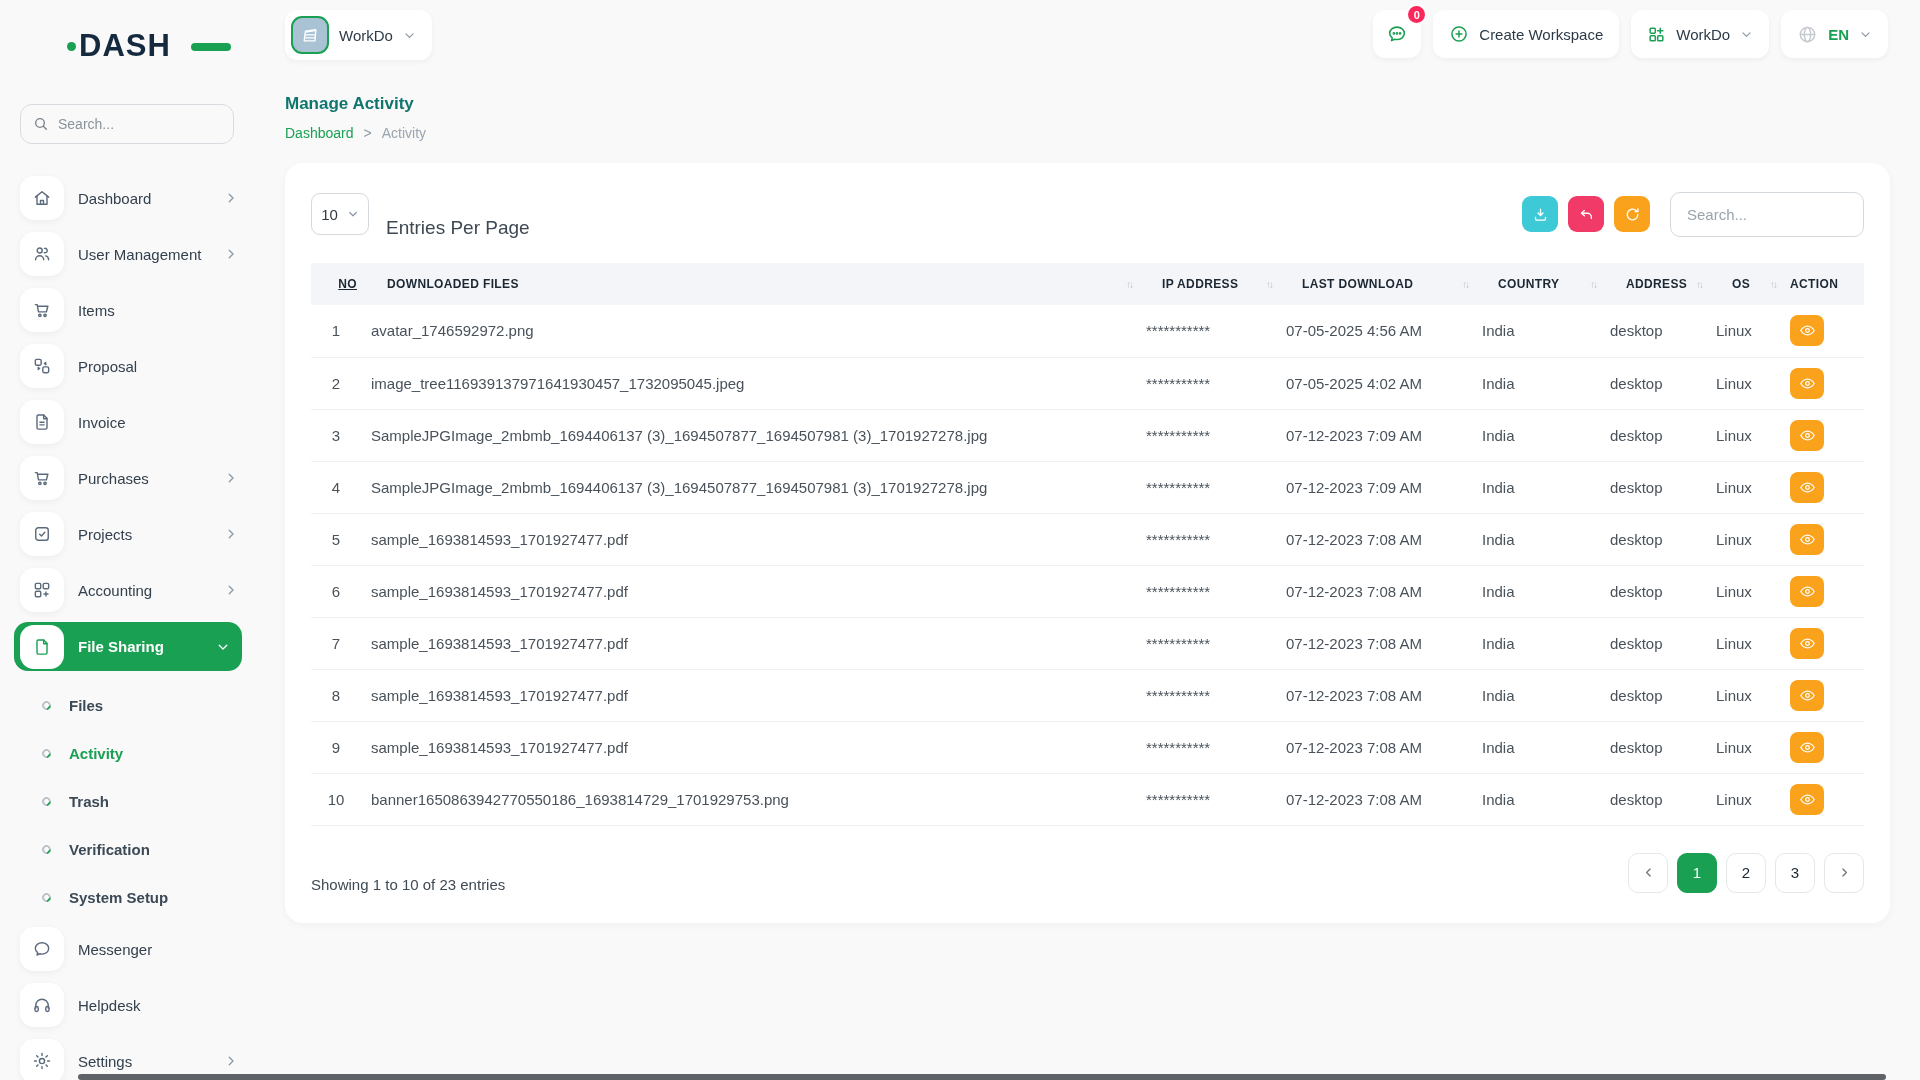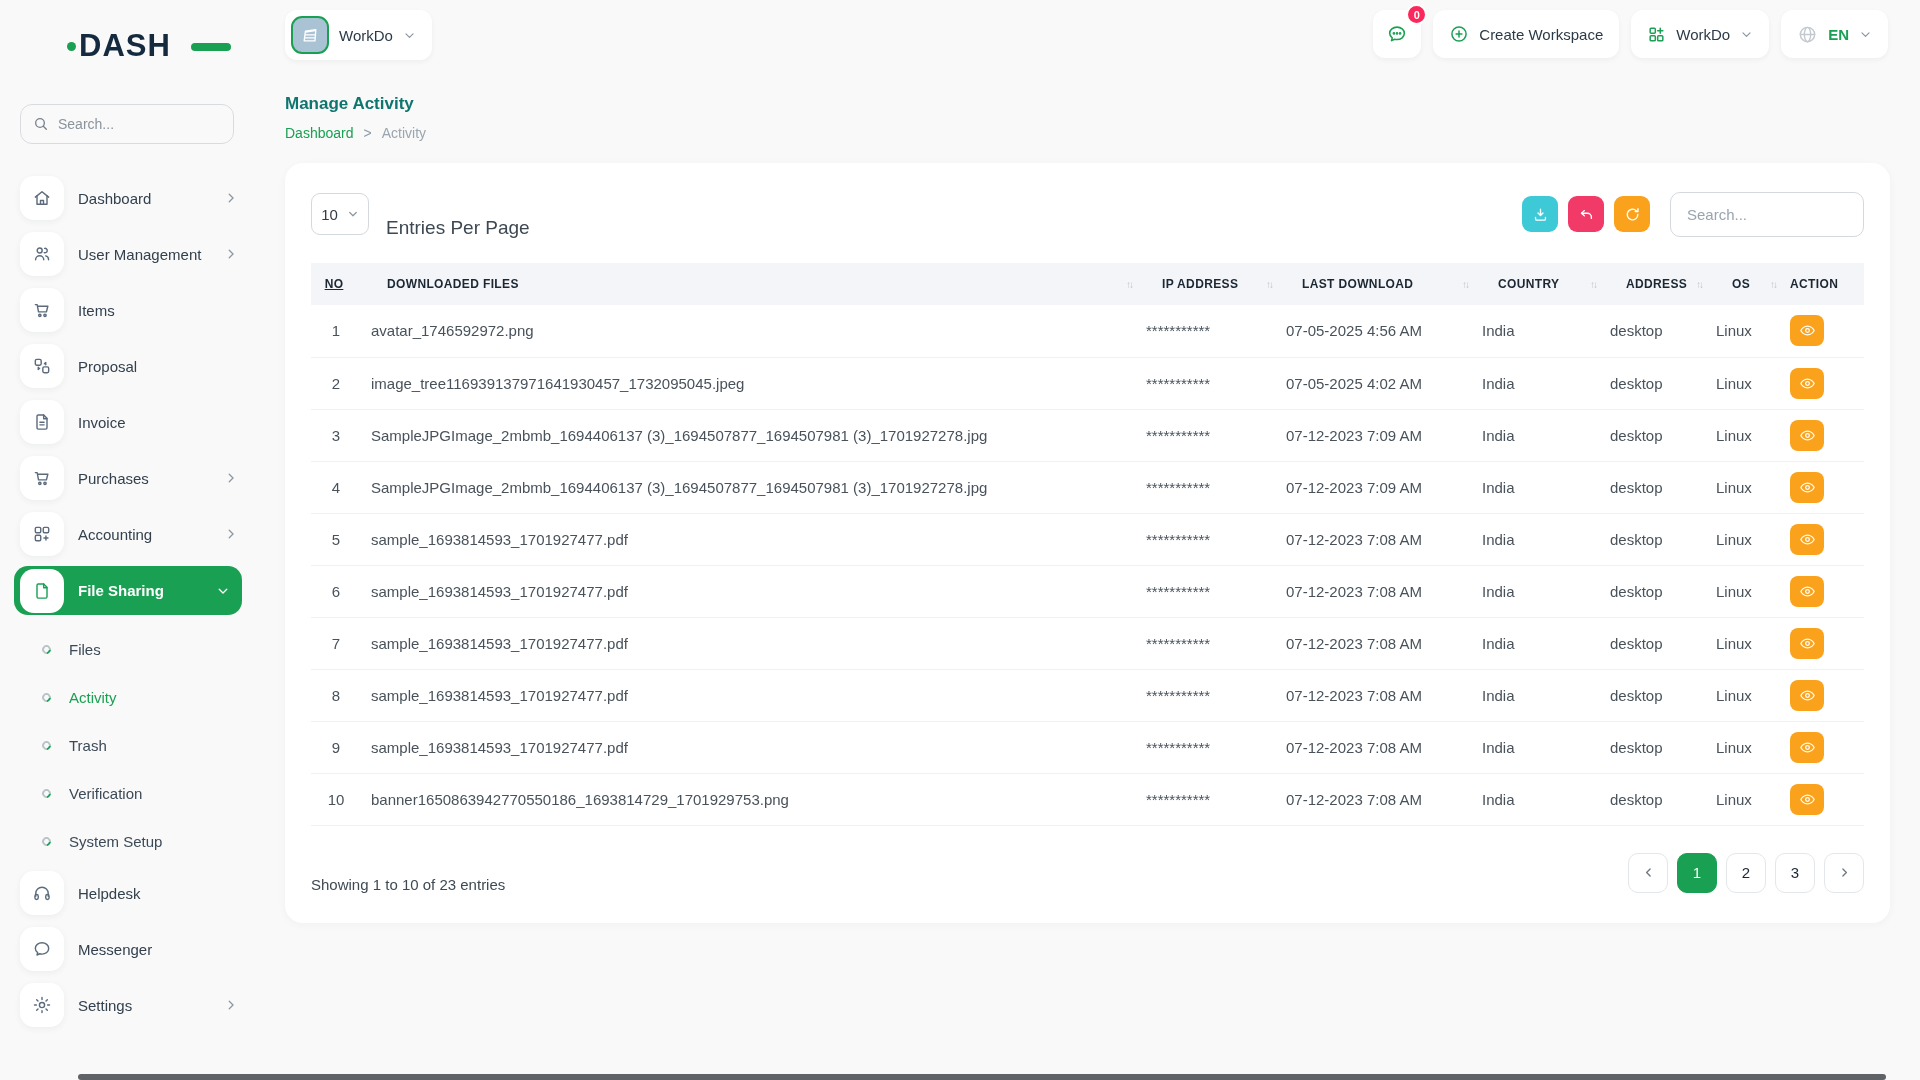--- a/index.html
+++ b/index.html
@@ -18,21 +18,21 @@
   .side-search input::placeholder { color:#8a939c; }
   .nav { margin:32px 0 0 14px; }
   .nav-item { display:flex; align-items:center; height:44px; margin-bottom:12px; padding-left:6px; cursor:pointer; color:#33414e; }
   .nav-ico { width:44px; height:44px; border-radius:14px; background:#ffffff; box-shadow:0 2px 6px rgba(30,45,60,.06); display:flex; align-items:center; justify-content:center; color:#5b6b7c; flex:0 0 44px; }
   .nav-label { font-size:15px; margin-left:14px; flex:1; }
   .nav-chev { color:#8b97a2; margin-right:18px; }
   .nav-item.active { background:#1aa053; border-radius:14px; height:49px; margin:-2px 14px 10px 0; padding-left:6px; color:#fff; }
   .nav-item.active .nav-ico { color:#1aa053; box-shadow:none; }
   .nav-item.active .nav-label { font-weight:700; }
   .nav-item.active .nav-chev { color:#ffffff; margin-right:12px; }
-  .submenu { margin:2px 0 6px 12px; }
+  .submenu { margin:2px 0 6px 12px;font-weight:bold; }
   .sub-item { display:flex; align-items:center; height:48px; cursor:pointer; color:#3c4a57; }
   .sub-dot { width:9px; height:9px; border-radius:50%; border:2px solid #b9c3cb; border-bottom-color:#1aa053; transform:rotate(-45deg); margin:0 18px 0 16px; flex:0 0 9px; }
   .sub-label { font-size:15px; }
   .sub-item.active .sub-label { color:#1aa053; }
 
   
   .main { position:absolute; left:256px; top:0; right:0; }
   .topbar { display:flex; justify-content:space-between; align-items:flex-start; padding:10px 32px 0 29px; }
   .chip { background:#fff; border-radius:12px; height:48px; display:flex; align-items:center; gap:10px; padding:0 16px; box-shadow:0 2px 5px rgba(20,30,40,.05); cursor:pointer; font-size:15px; color:#2c3a47; }
   .ws-chip { height:50px; padding:0 16px 0 6px; }
@@ -63,21 +63,21 @@
   .btn-pink { background:#f23a68; }
   .btn-orange { background:#fba21c; }
   .tbl-search { margin-left:10px; width:194px; height:45px; border:1px solid #d4d9de; border-radius:10px; padding:0 16px; font-family:"Liberation Sans",sans-serif; font-size:15px; color:#45505a; outline:none; background:#fff; }
   .tbl-search::placeholder { color:#9aa4ad; }
 
   
   table { width:100%; border-collapse:collapse; table-layout:fixed; margin-top:24px; }
   col.c-no-w{width:56px} col.c-ip-w{width:140px} col.c-date-w{width:196px} col.c-country-w{width:128px} col.c-device-w{width:106px} col.c-os-w{width:74px} col.c-action-w{width:78px}
   thead th { background:#f4f5f8; height:42px; font-size:12px; font-weight:700; color:#1b2733; text-align:left; padding:0 10px 0 4px; letter-spacing:.03em; }
   thead th .th-inner { display:flex; align-items:center; justify-content:space-between;padding-left:16px; }
-  th.th-no { text-align:center; padding-left:0;text-decoration:underline; }
+  th.th-no { text-align:right; padding-left:0;text-decoration:underline; }
   .sort { font-size:10px; color:#bcc4cc; letter-spacing:-2px; font-weight:400; }
   tbody td { height:52px; border-bottom:1px solid #eef0f3; font-size:15px; color:#49525b; padding:0 10px 0 4px; overflow:hidden; white-space:nowrap; text-overflow:ellipsis; }
   td.c-no { text-align:center; }
   .btn-eye { width:34px; height:31px; border:none; border-radius:8px; background:#fba21c; display:flex; align-items:center; justify-content:center; color:#fff; cursor:pointer; }
 
   
   .card-footer { margin-top:27px; display:flex; align-items:flex-end; justify-content:space-between; }
   .showing { font-size:15px; color:#3f4a54; }
   .pager { display:flex; gap:9px; }
   .page-btn { min-width:40px; height:40px; border:1px solid #e3e7ea; border-radius:10px; background:#fff; display:flex; align-items:center; justify-content:center; font-size:15px; color:#1b2733; cursor:pointer; font-family:"Liberation Sans",sans-serif; }
@@ -183,20 +183,34 @@
           </svg>
       </span>
       <span class="nav-label">Purchases</span>
       <span class="nav-chev">
           <svg width="14" height="14" viewBox="0 0 24 24" fill="none" stroke="currentColor" stroke-width="2.2" stroke-linecap="round" stroke-linejoin="round">
             <path d="M9 5.5 15.5 12 9 18.5"></path>
           </svg>
         </span>
     </a>
 
+    <a class="nav-item">
+      <span class="nav-ico">
+        <svg width="20" height="20" viewBox="0 0 24 24" fill="none" stroke="currentColor" stroke-width="1.7" stroke-linecap="round" stroke-linejoin="round">
+            <rect x="4.5" y="4.5" width="15" height="15" rx="3"></rect>
+            <path d="m9.2 12.2 2.2 2.2 4-4.4"></path>
+          </svg>
+      </span>
+      <span class="nav-label">Projects</span>
+      <span class="nav-chev">
+          <svg width="14" height="14" viewBox="0 0 24 24" fill="none" stroke="currentColor" stroke-width="2.2" stroke-linecap="round" stroke-linejoin="round">
+            <path d="M9 5.5 15.5 12 9 18.5"></path>
+          </svg>
+        </span>
+    </a>
 
     <a class="nav-item">
       <span class="nav-ico">
         <svg width="20" height="20" viewBox="0 0 24 24" fill="none" stroke="currentColor" stroke-width="1.7" stroke-linecap="round" stroke-linejoin="round">
             <rect x="4" y="4" width="6.5" height="6.5" rx="1.4"></rect>
             <rect x="13.5" y="4" width="6.5" height="6.5" rx="1.4"></rect>
             <rect x="4" y="13.5" width="6.5" height="6.5" rx="1.4"></rect>
             <path d="M16.75 14.3v4.9M14.3 16.75h4.9"></path>
           </svg>
       </span>
@@ -242,35 +256,35 @@
       </a>
       <a class="sub-item">
         <span class="sub-dot"></span>
         <span class="sub-label">System Setup</span>
       </a>
     </div>
 
     <a class="nav-item">
       <span class="nav-ico">
         <svg width="20" height="20" viewBox="0 0 24 24" fill="none" stroke="currentColor" stroke-width="1.7" stroke-linecap="round" stroke-linejoin="round">
+            <path d="M12 4.5c4.4 0 8 3 8 6.8s-3.6 6.8-8 6.8c-.9 0-1.8-.1-2.6-.4L6 19.2l.8-2.9C5.1 15 4 13.3 4 11.3c0-3.8 3.6-6.8 8-6.8z"></path>
+          </svg>
+      </span>
+      <span class="nav-label">Messenger</span>
+    </a>
+
+    <a class="nav-item">
+      <span class="nav-ico">
+        <svg width="20" height="20" viewBox="0 0 24 24" fill="none" stroke="currentColor" stroke-width="1.7" stroke-linecap="round" stroke-linejoin="round">
             <path d="M4.5 16v-3.5a7.5 7.5 0 0 1 15 0V16"></path>
             <rect x="3.5" y="13.8" width="4" height="6" rx="2"></rect>
             <rect x="16.5" y="13.8" width="4" height="6" rx="2"></rect>
           </svg>
       </span>
       <span class="nav-label">Helpdesk</span>
-    </a>
-
-    <a class="nav-item">
-      <span class="nav-ico">
-        <svg width="20" height="20" viewBox="0 0 24 24" fill="none" stroke="currentColor" stroke-width="1.7" stroke-linecap="round" stroke-linejoin="round">
-            <path d="M12 4.5c4.4 0 8 3 8 6.8s-3.6 6.8-8 6.8c-.9 0-1.8-.1-2.6-.4L6 19.2l.8-2.9C5.1 15 4 13.3 4 11.3c0-3.8 3.6-6.8 8-6.8z"></path>
-          </svg>
-      </span>
-      <span class="nav-label">Messenger</span>
     </a>
 
     <a class="nav-item">
       <span class="nav-ico">
         <svg width="20" height="20" viewBox="0 0 24 24" fill="none" stroke="currentColor" stroke-width="1.7" stroke-linecap="round" stroke-linejoin="round">
             <circle cx="12" cy="12" r="3.1"></circle>
             <path d="M12 3v2.3M12 18.7V21M3 12h2.3M18.7 12H21M5.6 5.6l1.6 1.6M16.8 16.8l1.6 1.6M18.4 5.6l-1.6 1.6M7.2 16.8l-1.6 1.6"></path>
           </svg>
       </span>
       <span class="nav-label">Settings</span>

